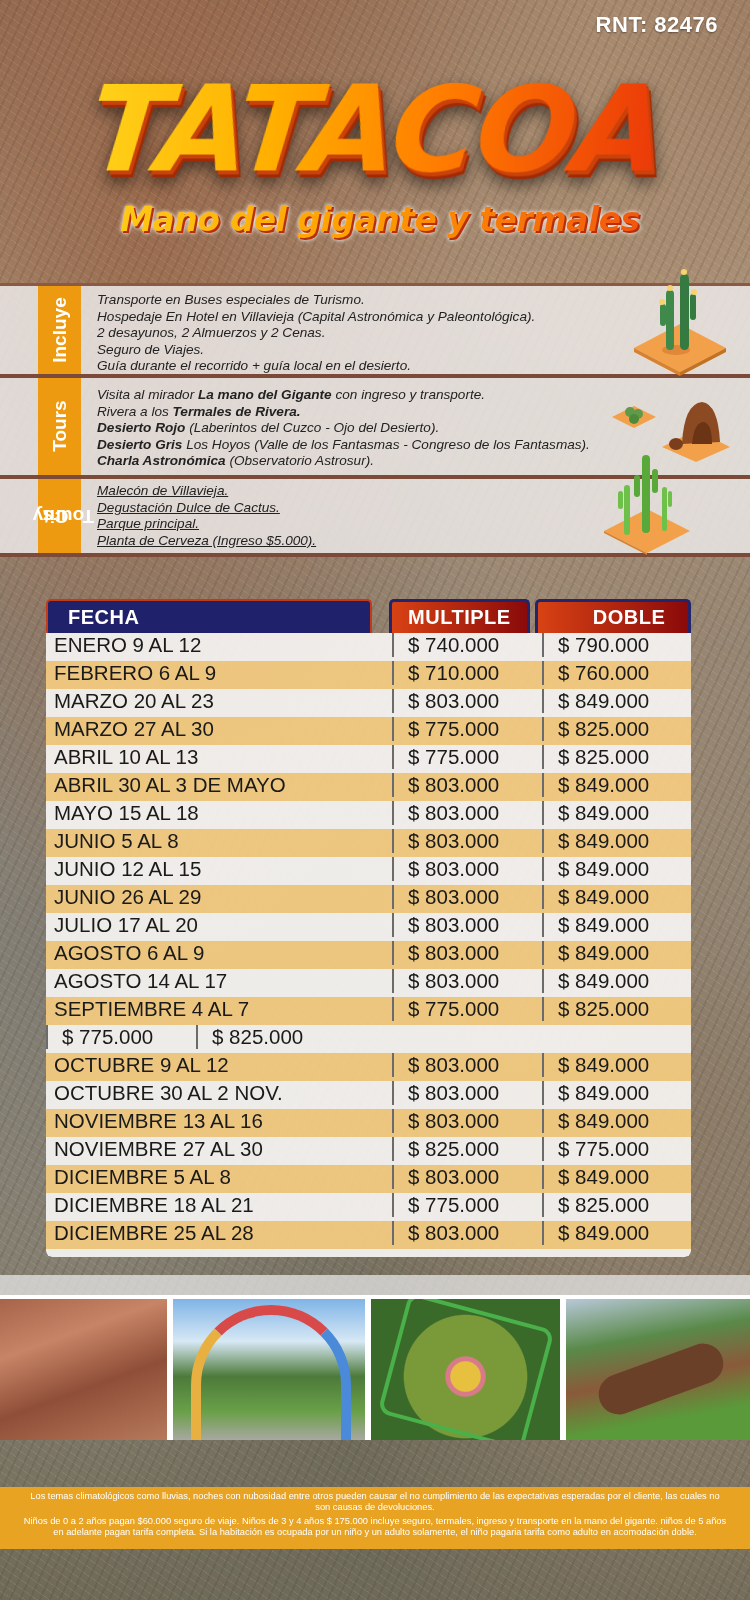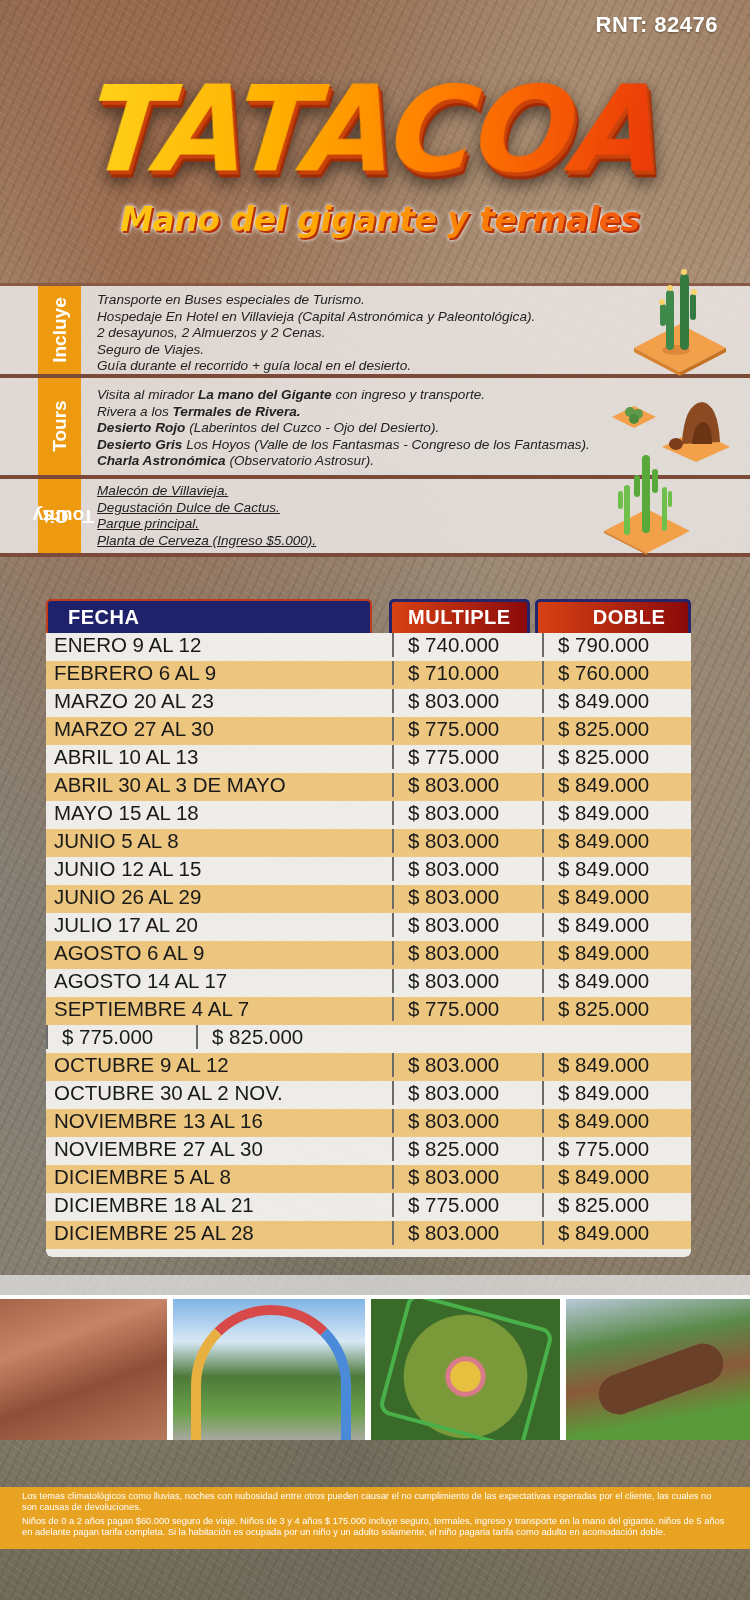--- a/index.html
+++ b/index.html
@@ -100,21 +100,21 @@
   .p2 { width: 193px; background: linear-gradient(180deg, #7fb4e6 0%, #d7e8f5 30%, #4d7a3a 55%, #6aa048 80%, #a8a8a0 100%); }
   .p3 { width: 190px; background: radial-gradient(circle at 50% 55%, #e8c040 0 12%, #d87a8a 13% 16%, #7a9a3a 17% 50%, #3a6a2a 51%); }
   .p4 { width: 185px; background: linear-gradient(170deg, #b8c8d8 0%, #5a8a4a 30%, #8a5a3a 55%, #5a9a3a 80%); }
   .rainbow { position: absolute; left: 18px; top: 6px; width: 160px; height: 150px; border-radius: 80px 80px 0 0; border: 10px solid transparent;
     border-top-color: #d84a4a; border-left-color: #e8b040; border-right-color: #4a8ad8; }
   .hex { position: absolute; left: 20px; top: 10px; width: 150px; height: 125px; border: 4px solid #4ab04a; border-radius: 12px; transform: rotate(15deg); }
   .hand { position: absolute; left: 30px; top: 60px; width: 130px; height: 40px; background: #6a4028; border-radius: 20px; transform: rotate(-20deg); }
 
   .notes {
     position: absolute; left: 0; top: 1487px; width: 750px; height: 62px;
-    background: #e9a322; color: #fff; font-size: 9.3px; line-height: 10.5px; padding: 4px 22px 0 22px;
+    background: #e9a322; color: #fff; font-size: 9.3px; line-height: 10.5px; padding: 4px 22px 0 22px; text-align: center;
   }
   .notes p + p { margin-top: 4px; }
 </style>
 </head>
 <body>
 
 <div class="terrain"></div>
 
 <div class="rnt">RNT: 82476</div>
 <div class="title">TATACOA</div>

